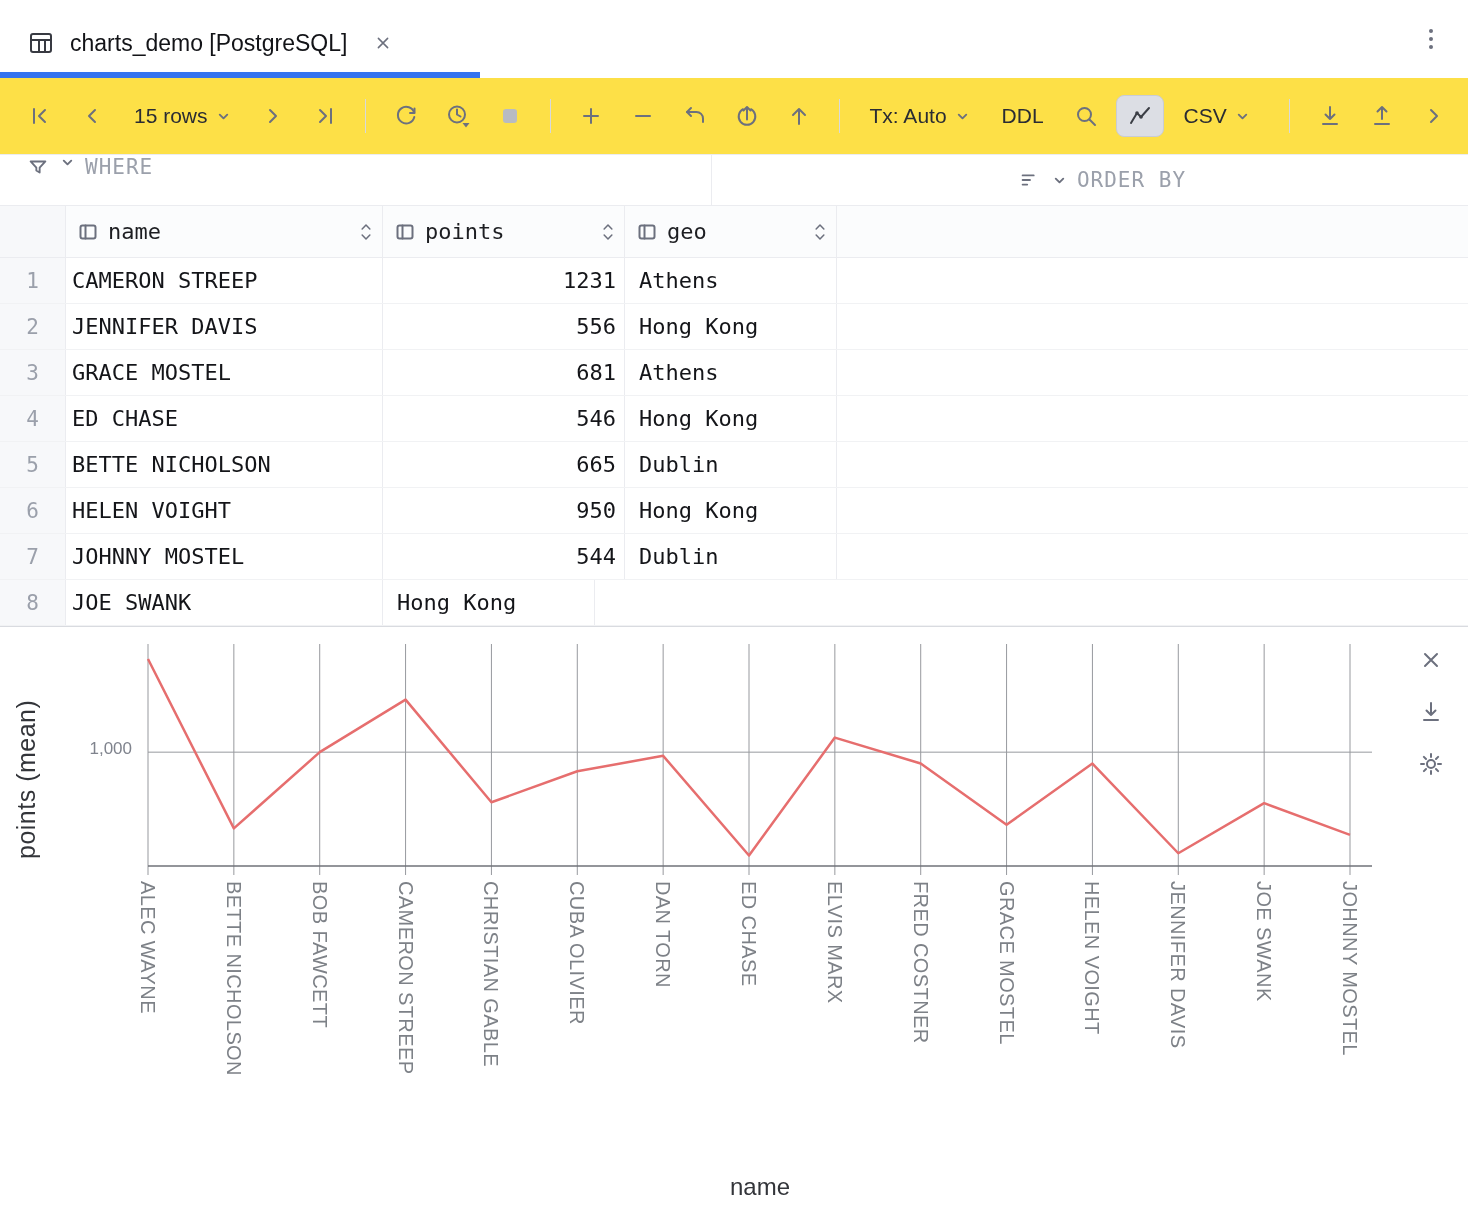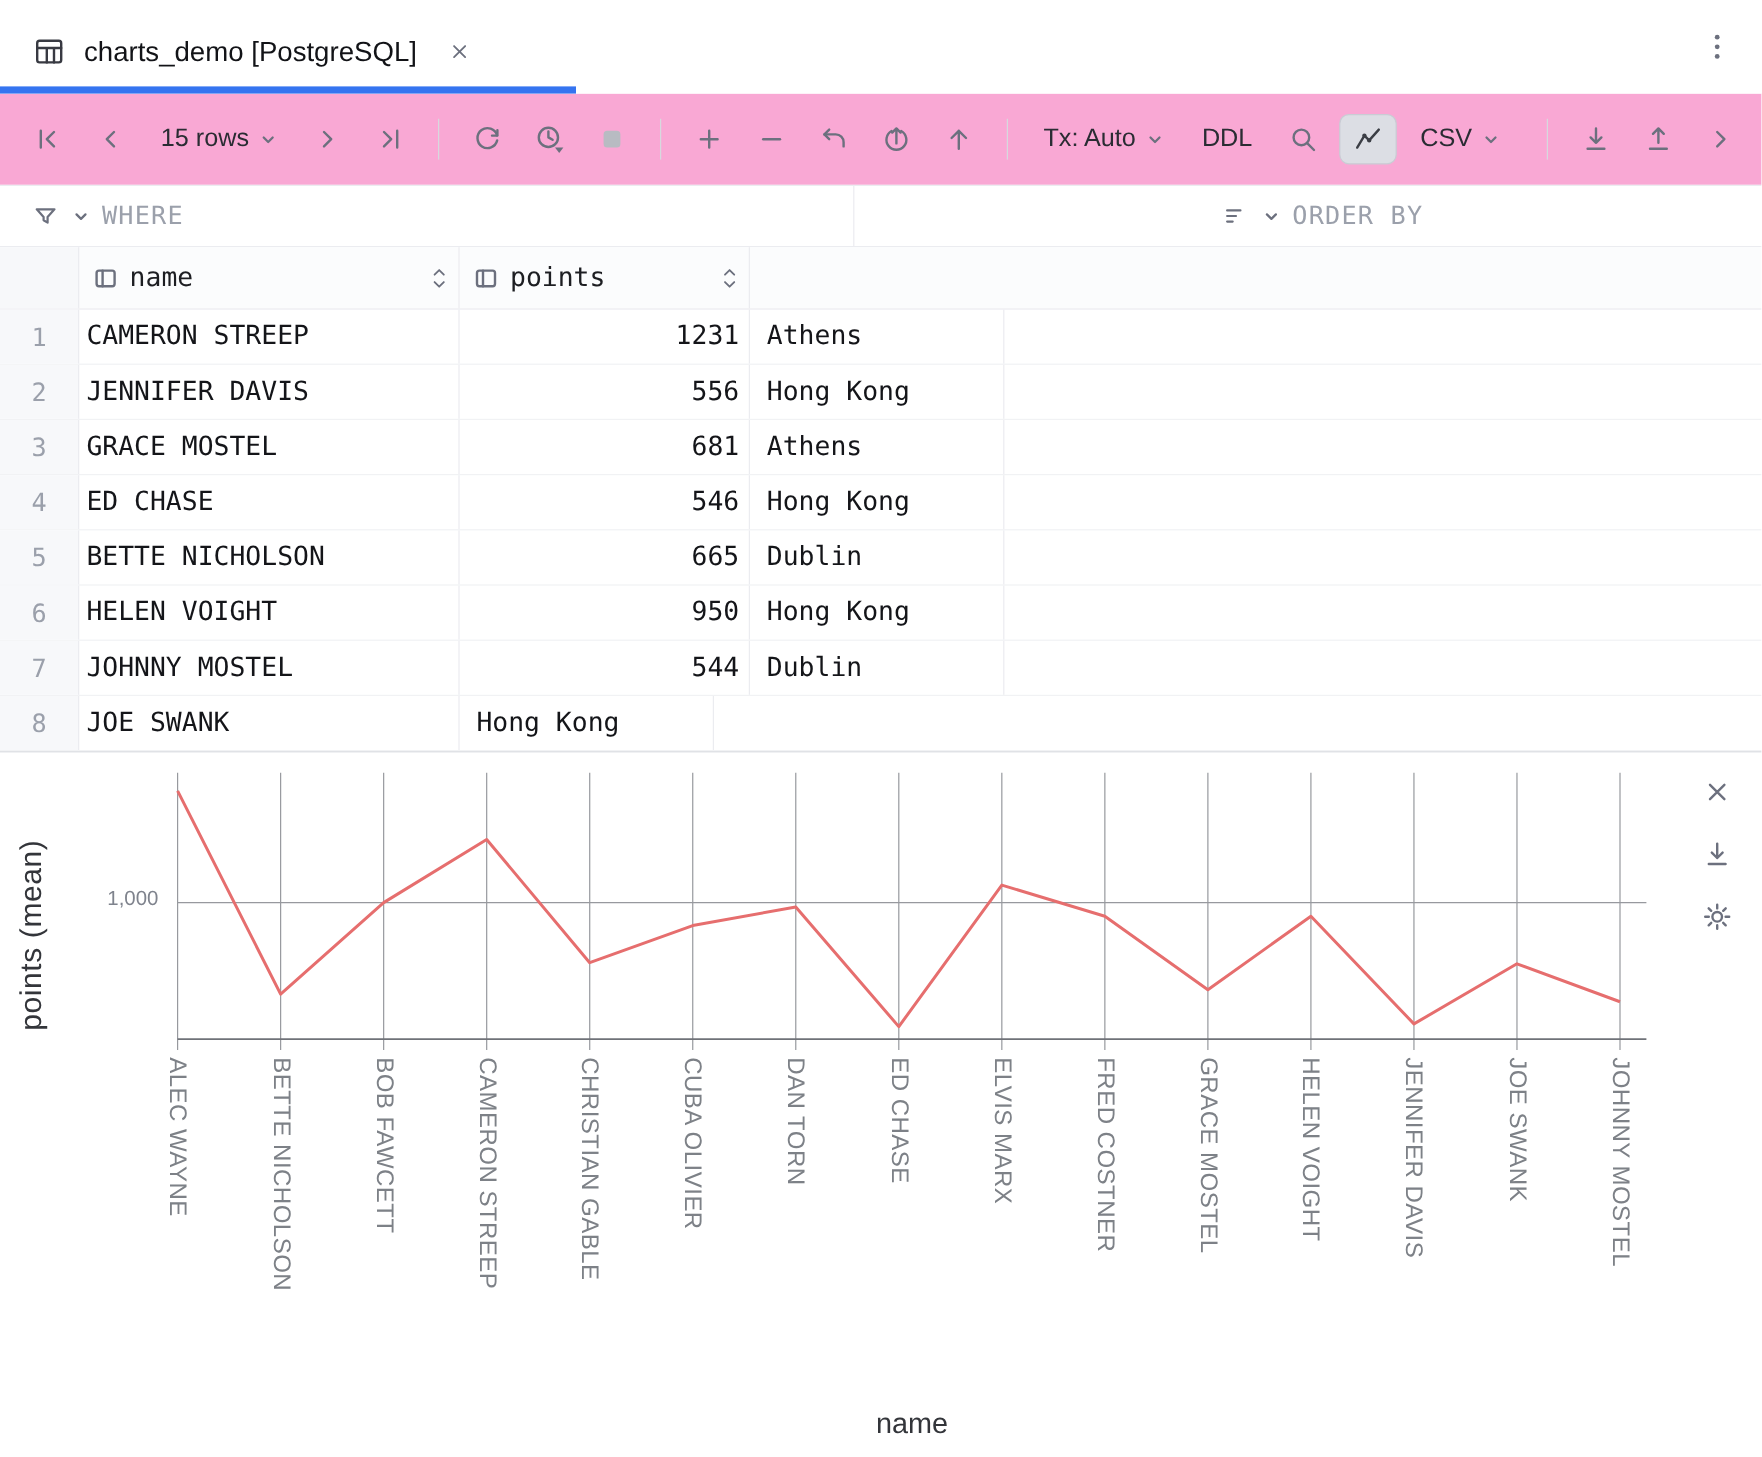--- a/index.html
+++ b/index.html
@@ -16,34 +16,34 @@
   
   .tabbar { position:relative; height:78px; background:#fff; }
   .tab { position:absolute; left:0; top:0; height:86px; display:flex; align-items:center;
          padding:0 20px 0 28px; gap:16px; cursor:pointer; }
   .tab-title { font-size:23px; color:#121317; }
   .tab-close { margin-left:10px; display:flex; }
   .tab-underline { position:absolute; left:0; top:72px; width:480px; height:6px; background:#3574f0; }
   .kebab { position:absolute; right:24px; top:26px; }
 
   
-  .toolbar { height:76px; display:flex; align-items:center; padding:0 12px 0 18px; gap:8px; background:#f9a8d4; }
+  .toolbar { height:76px; display:flex; align-items:center; padding:0 12px 0 18px; gap:8px; background:#fde047; }
   .tbtn { width:44px; height:44px; min-width:44px; display:flex; align-items:center; justify-content:center;
           border-radius:6px; cursor:pointer; }
   .tbtn.selected { background:#dcdee4; border:1px solid #c9ccd4; width:48px; min-width:48px; height:42px; border-radius:8px; }
   .tsep { width:1px; height:34px; background:#d7d9de; margin:0 10px; }
   .tlabel { display:flex; align-items:center; gap:8px; padding:0 12px; height:44px; font-size:21px;
             color:#2a2c33; cursor:pointer; white-space:nowrap; border-radius:6px; }
   .chev { width:15px; height:15px; }
   .mla { margin-left:auto; }
 
   
   .filter-row { height:52px; display:flex; border-top:1px solid #ebecf0; border-bottom:1px solid #ebecf0;
                 font-family:"DejaVu Sans Mono",monospace; font-size:21px; color:#9ba0ab; }
-  .filter-left { width:712px; display:flex; align-items:center; gap:10px; padding-left:26px;
+  .filter-left { width:712px; display:flex; gap:10px; padding-left:26px;
                  border-right:1px solid #ebecf0; cursor:text; }
   .filter-right { flex:1; display:flex; align-items:center; gap:10px; padding-left:24px; cursor:text;justify-content:center; }
   .filter-label { letter-spacing:1px; }
 
   
   .grid { height:420px; font-family:"DejaVu Sans Mono",monospace; }
   .ghead { display:flex; height:52px; border-bottom:1px solid #ebecf0; background:#fbfcfd; }
   .hcell { display:flex; align-items:center; gap:10px; padding:0 8px 0 12px;
            border-right:1px solid #ebecf0; font-size:22px; color:#1d1e22; cursor:pointer; }
   .sorter { margin-left:auto; width:16px; height:20px; }
@@ -253,20 +253,30 @@
       <svg class="ic sorter" viewBox="0 0 20 26">
           <path d="M5 9l5-5 5 5M5 17l5 5 5-5"></path>
         </svg>
     </div>
     <div class="hcell hpoints">
       <svg class="ic" width="20" height="20" viewBox="0 0 20 20">
           <rect x="2.5" y="3.5" width="15" height="13" rx="2"></rect>
           <path d="M7.5 3.5v13"></path>
         </svg>
       <span>points</span>
+      <svg class="ic sorter" viewBox="0 0 20 26">
+          <path d="M5 9l5-5 5 5M5 17l5 5 5-5"></path>
+        </svg>
+    </div>
+    <div class="hcell hgeo">
+      <svg class="ic" width="20" height="20" viewBox="0 0 20 20">
+          <rect x="2.5" y="3.5" width="15" height="13" rx="2"></rect>
+          <path d="M7.5 3.5v13"></path>
+        </svg>
+      <span>geo</span>
       <svg class="ic sorter" viewBox="0 0 20 26">
           <path d="M5 9l5-5 5 5M5 17l5 5 5-5"></path>
         </svg>
     </div>
   </div>
 
   <div class="trow">
     <div class="cell num">1</div>
     <div class="cell cname">CAMERON STREEP</div>
     <div class="cell cpoints">1231</div>

